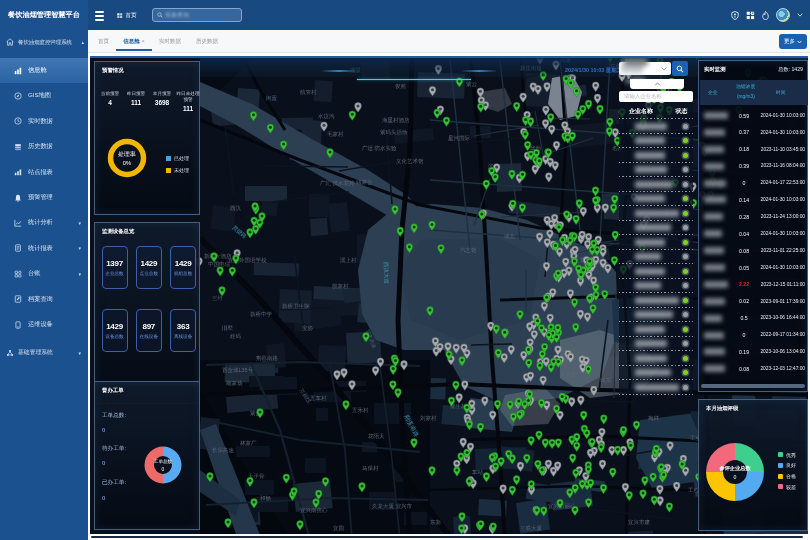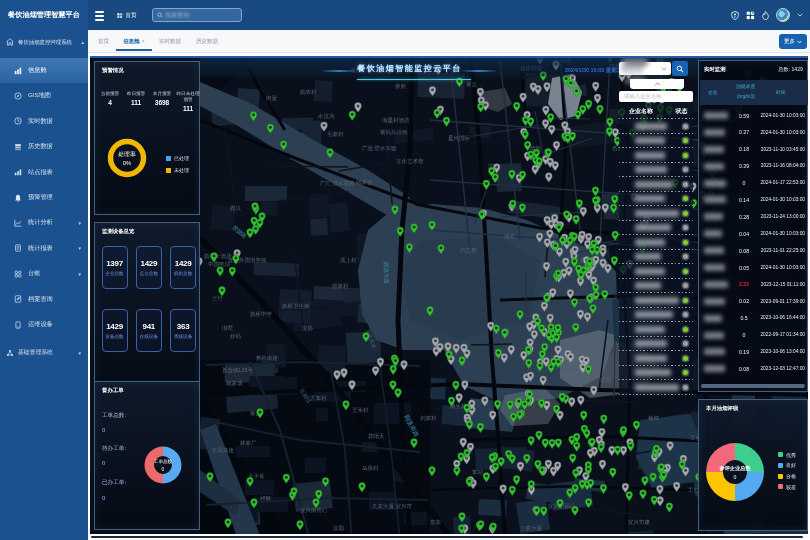--- a/index.html
+++ b/index.html
@@ -2395,21 +2395,20 @@
 <g transform="translate(366.0 342.0)">
           <use href="#pin" fill="#38c238" stroke="#1d7a1d" stroke-width="0.5"></use>
           <circle cx="0" cy="-6.1" r="1.5" fill="#0b3d0b"></circle>
         </g>
 </svg>
       <div style="position:absolute;left:0;top:0;width:718px;height:2px;background:#235da5;z-index:5;"></div>
 <div id="banner"></div>
 <div class="bline" style="left:232px;"></div>
 <div class="bline" style="left:372px;"></div>
 <div style="position:absolute;left:267px;top:23px;width:114px;height:1.3px;background:#4ac9e8;box-shadow:0 0 3px #2aa9d0;"></div>
-<div id="btitle">餐饮油烟智能监控云平台</div>
 <div id="bdate">2024/1/30 10:03 星期二</div>
 <div class="panel" style="left:4px;top:5px;width:106px;height:154px;">
  <div class="ptitle">预警情况</div>
  <div style="position:absolute;left:2px;top:29px;width:104px;display:flex;">
   <div class="wstat" style="width:26px;">
             <div class="wl">当前预警</div>
             <div class="wv">4</div>
           </div>
   <div class="wstat" style="width:26px;">
             <div class="wl">昨日预警</div>
@@ -2444,21 +2443,21 @@
         </div>
         <div class="dbox" style="left:75.1px;top:23px;">
           <div class="dn">1429</div>
           <div class="dl">机组总数</div>
         </div>
         <div class="dbox" style="left:6.5px;top:86px;">
           <div class="dn">1429</div>
           <div class="dl">设备总数</div>
         </div>
         <div class="dbox" style="left:40.8px;top:86px;">
-          <div class="dn">941</div>
+          <div class="dn">897</div>
           <div class="dl">在线设备</div>
         </div>
         <div class="dbox" style="left:75.1px;top:86px;">
           <div class="dn">363</div>
           <div class="dl">离线设备</div>
         </div>
 </div>
 <div class="panel" style="left:4px;top:325px;width:106px;height:149px;">
  <div class="ptitle">督办工单</div>
  <div class="wo" style="top:30px;">工单总数:</div>

